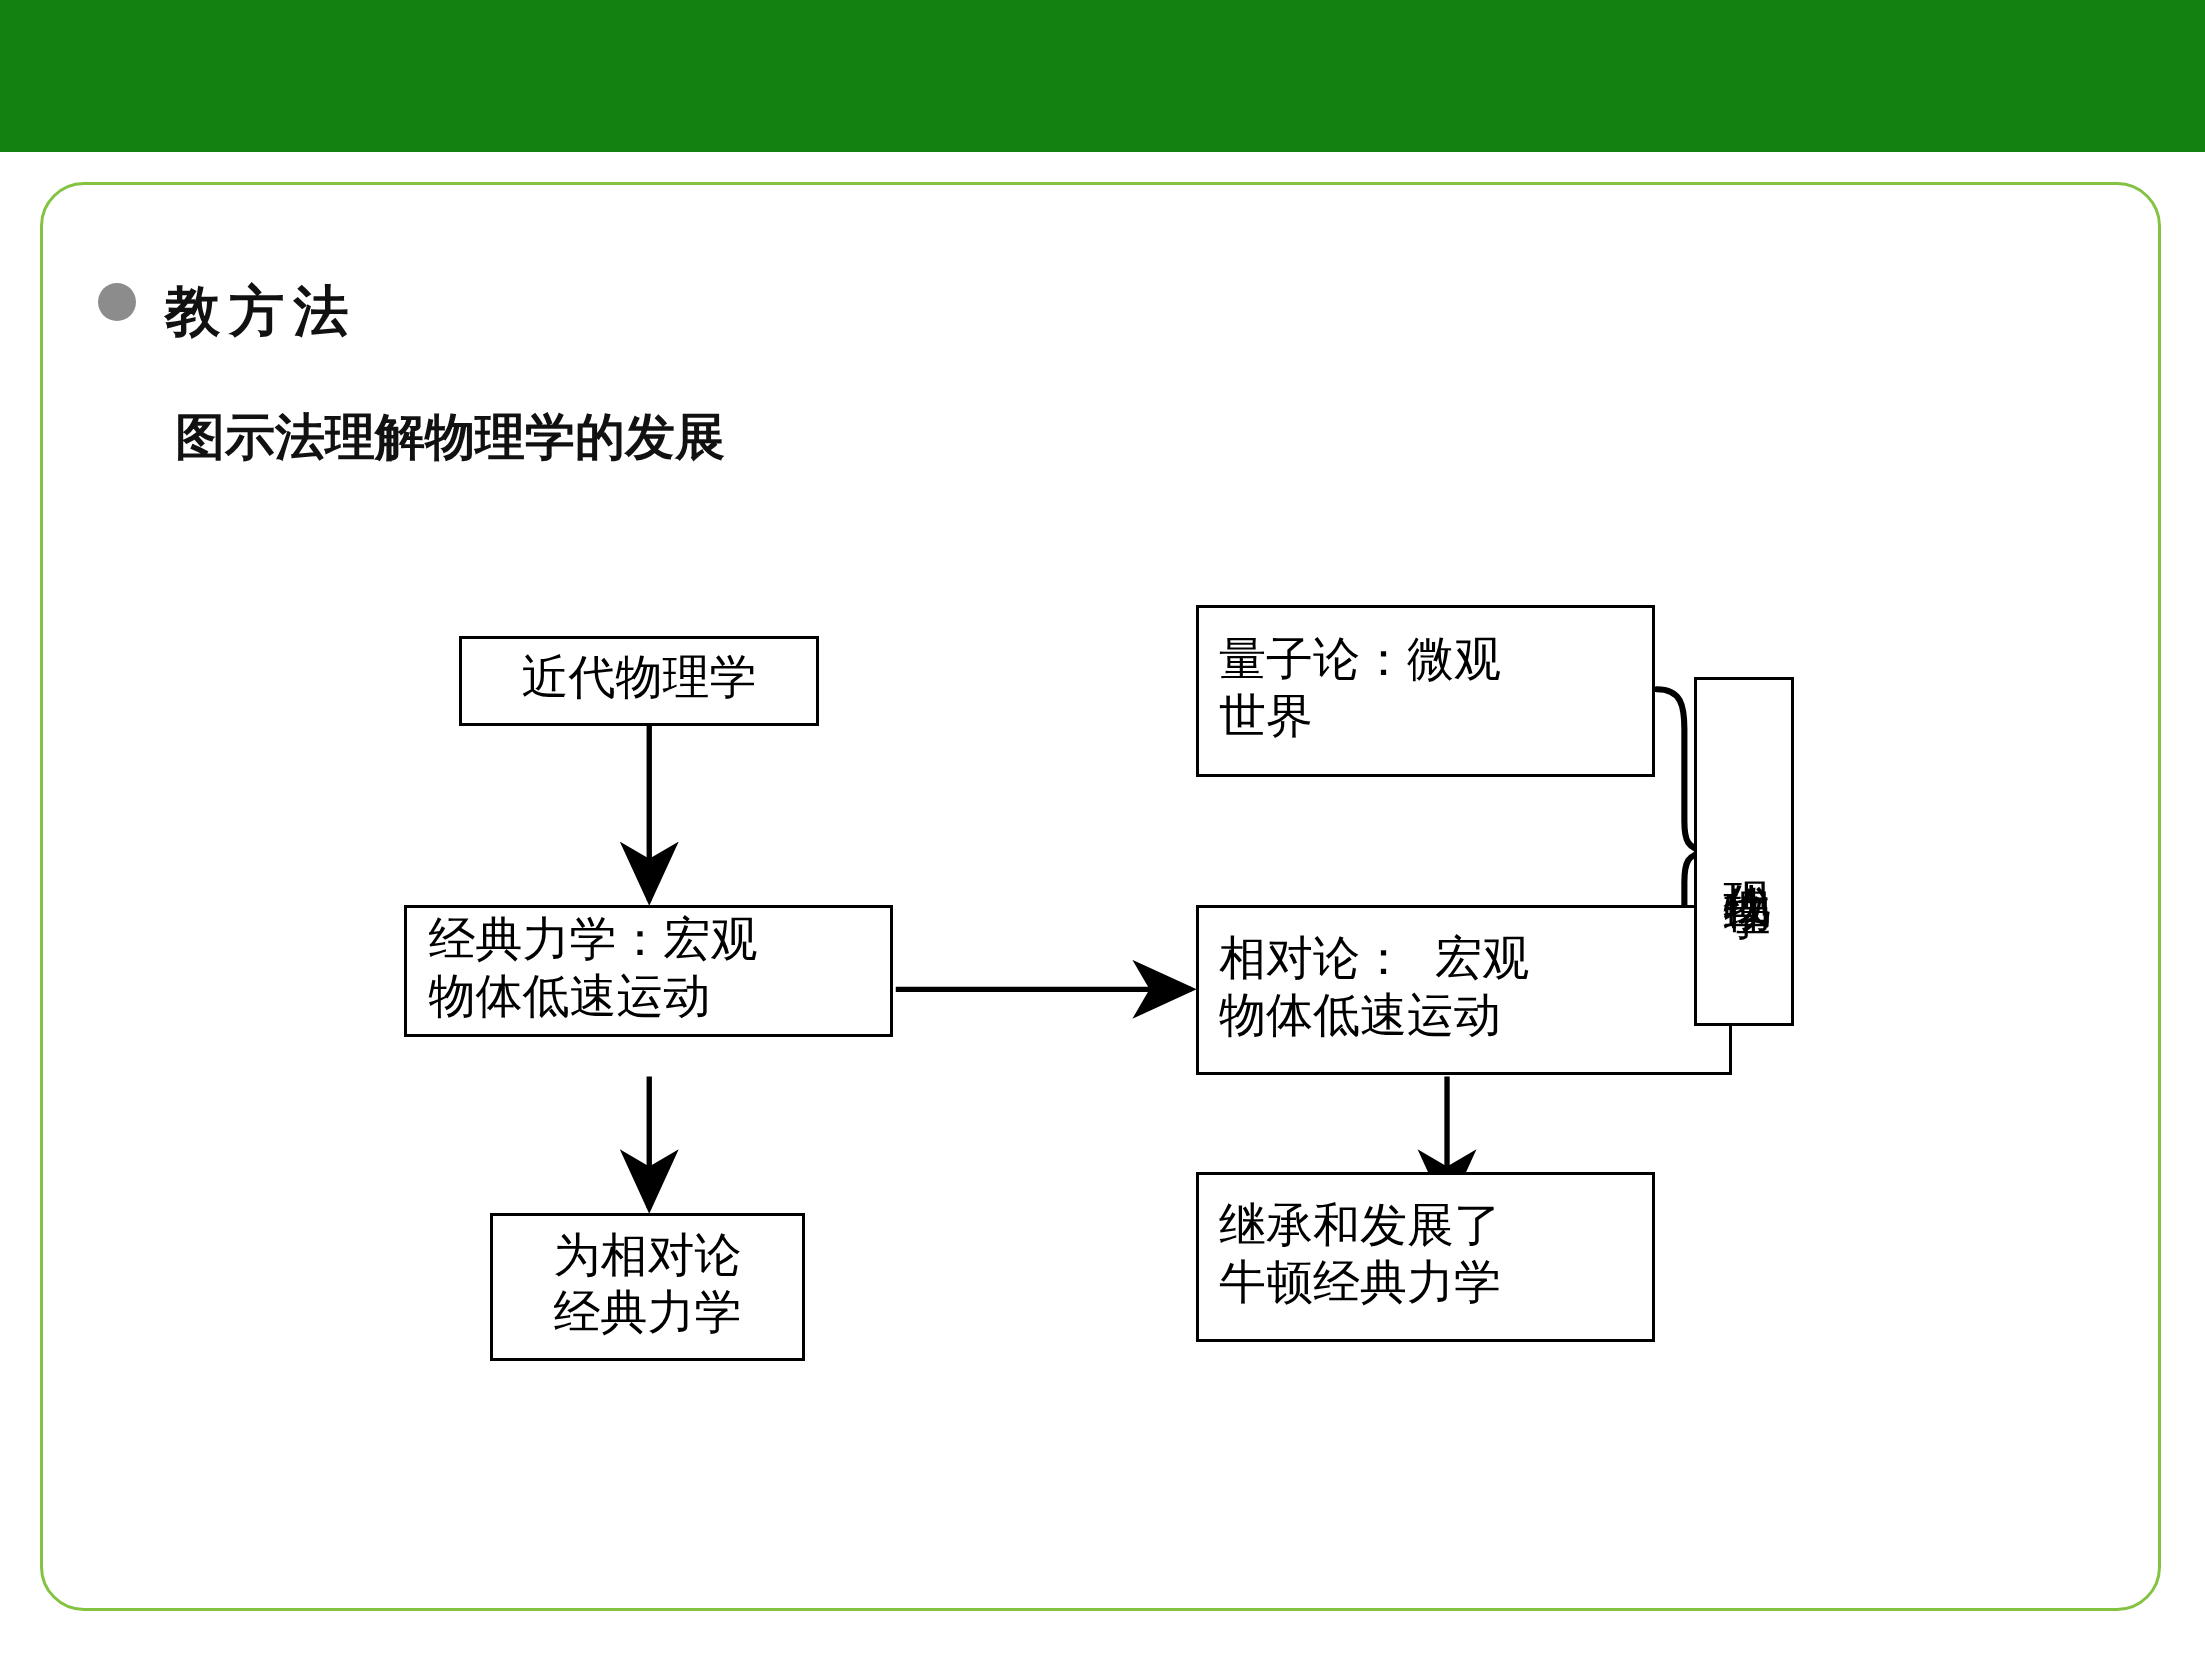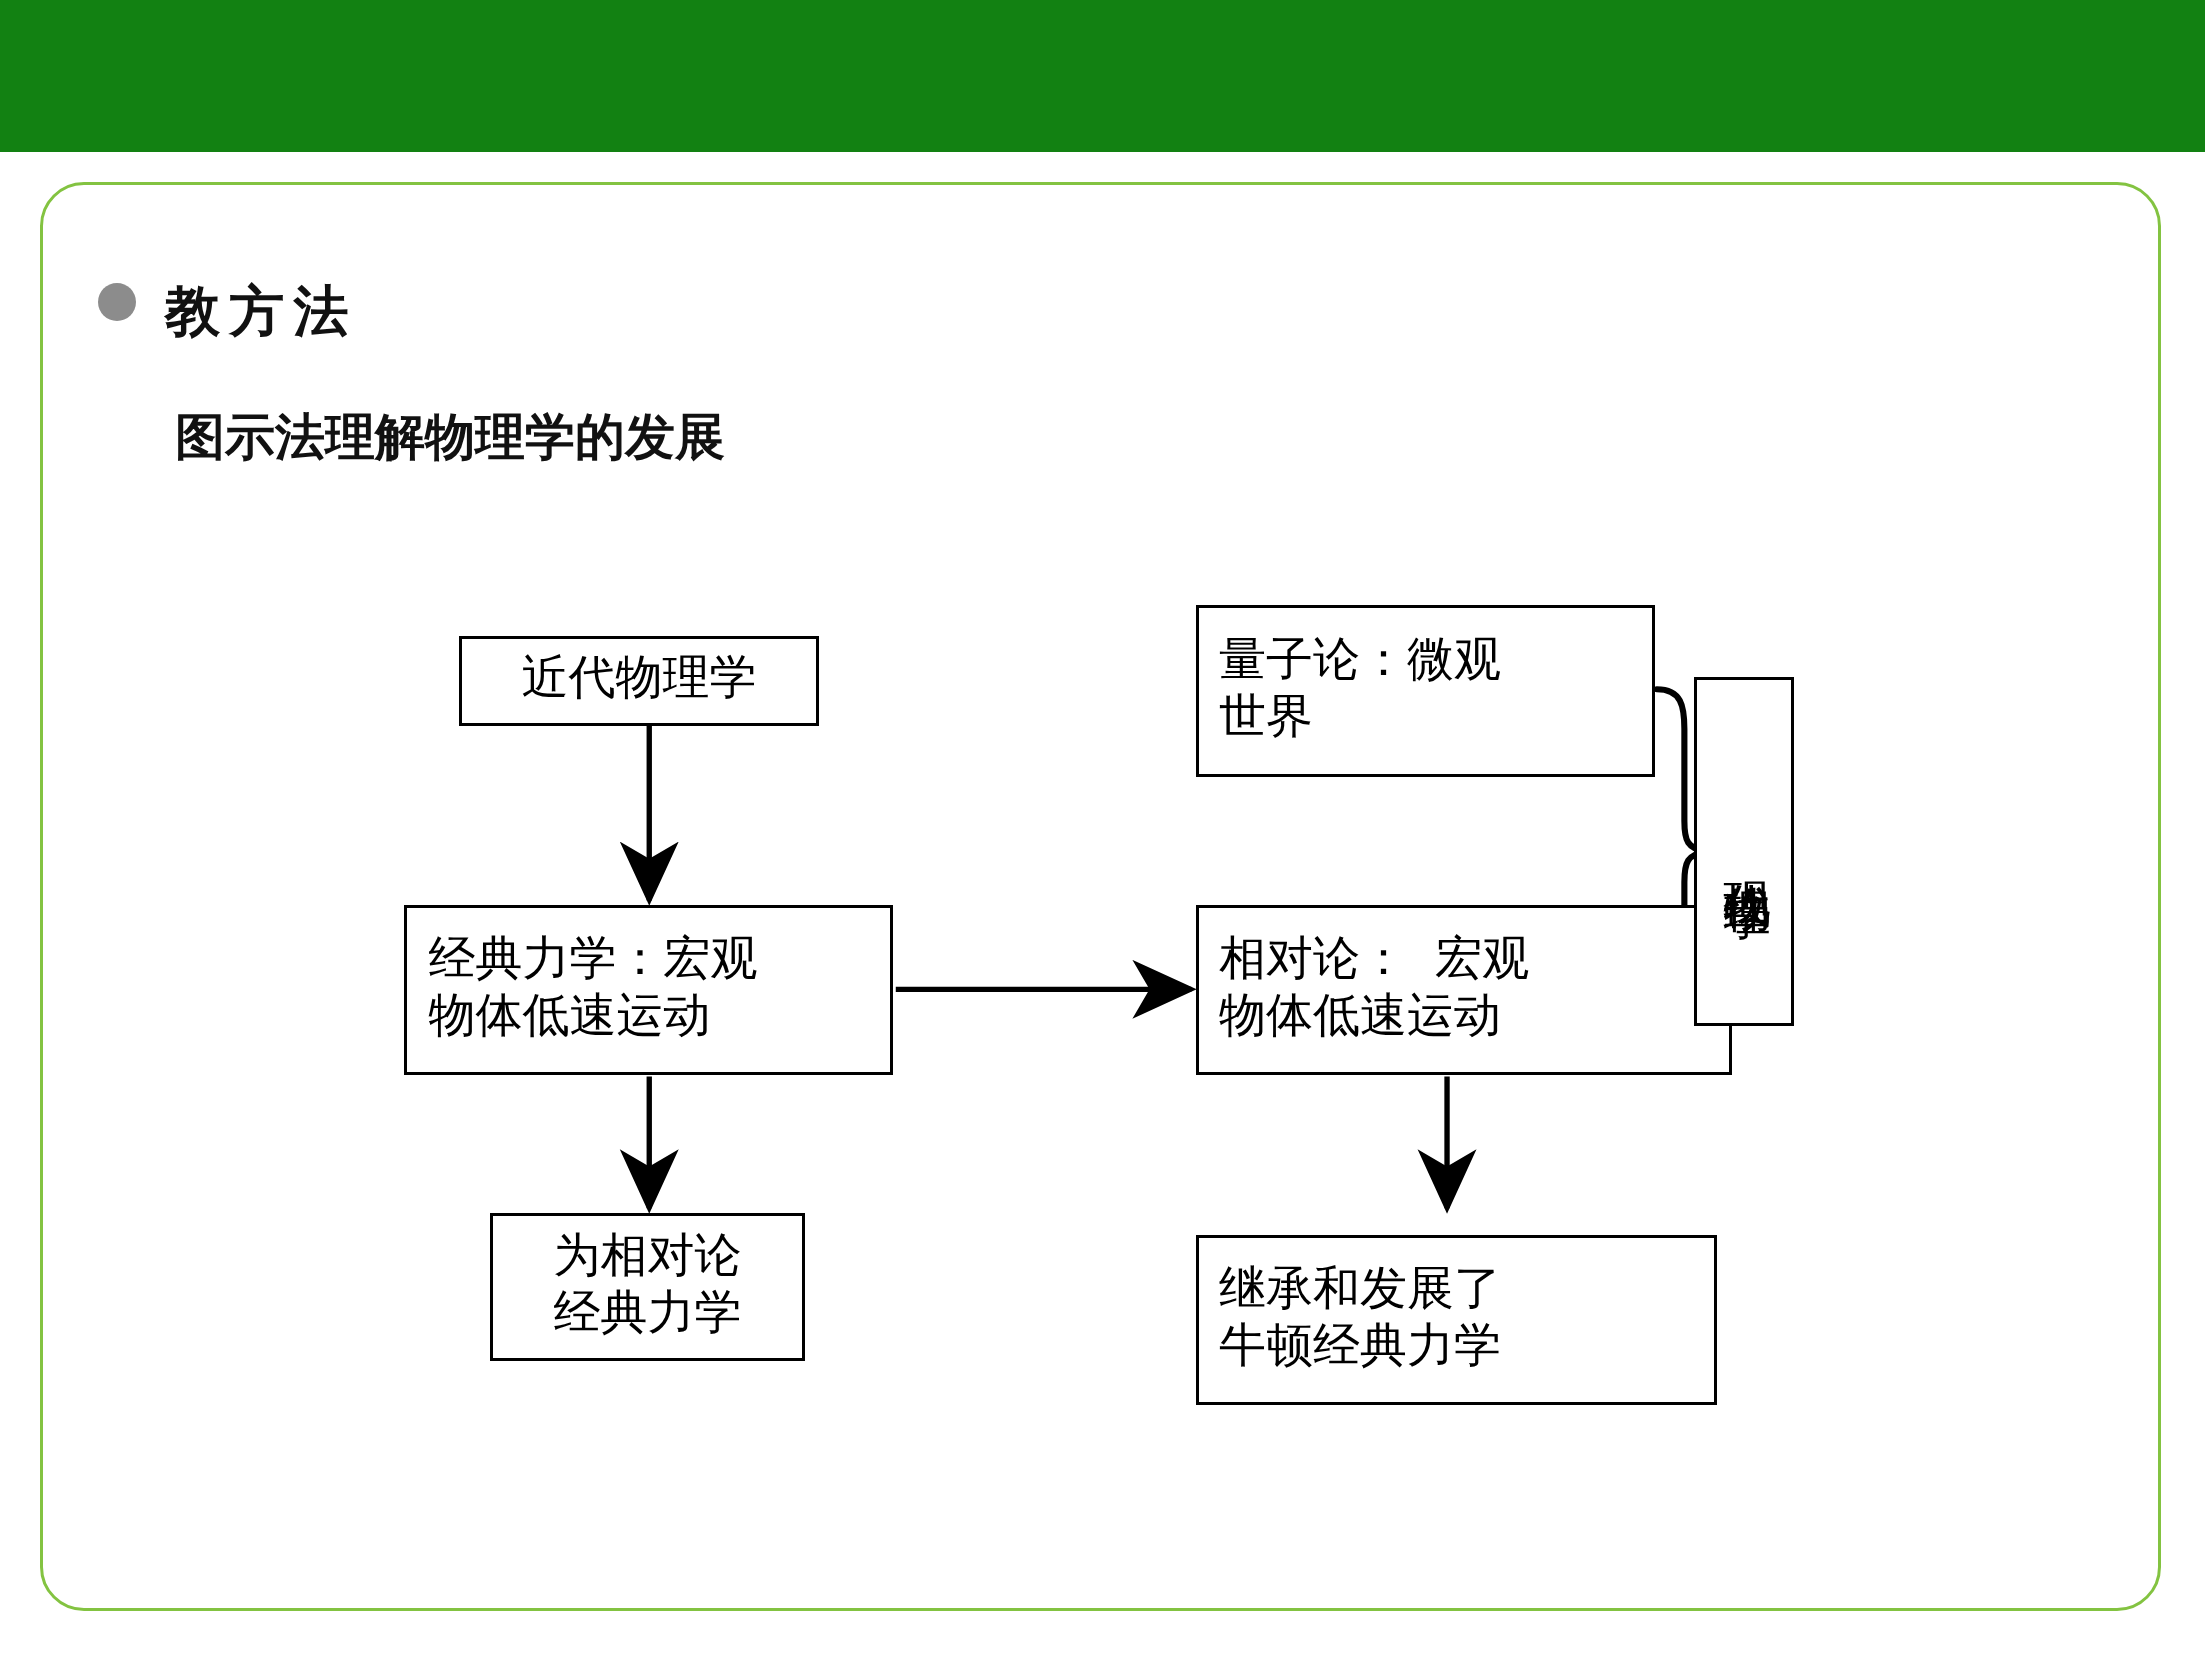--- a/index.html
+++ b/index.html
@@ -99,37 +99,37 @@
     padding: 7.7px 12.3px;
     white-space: pre;
   }
   .node span { display: block; }
 
   #node-modern-physics {
     left: 459px;  top: 636px;  width: 360px;  height: 90px;
     text-align: center; align-items: center;
   }
   #node-classical-mechanics {
-    left: 404px;  top: 905px; width: 489px;  height: 170px;
+    left: 404px;  top: 905px; width: 489px;  height: 132px;
     text-align: left; align-items: flex-start; padding-left: 21.4px;
   }
   #node-relativity-basis {
     left: 490px;  top: 1213px; width: 315px;  height: 148px;
     text-align: center; align-items: center;
   }
   #node-quantum-theory {
     left: 1196px; top: 605px;  width: 459px;  height: 172px;
     text-align: left; align-items: flex-start; padding-left: 20px;
   }
   #node-relativity {
     left: 1196px; top: 905px; width: 536px;  height: 170px;
     text-align: left; align-items: flex-start; padding-left: 20px;
   }
   #node-inherit-newton {
-    left: 1196px; top: 1235px; width: 521px;  height: 170px;
+    left: 1196px; top: 1172px; width: 459px;  height: 170px;
     text-align: left; align-items: flex-start; padding-left: 20px;
   }
   #node-contemporary-physics {
     left: 1694px; top: 677px;  width: 100px;  height: 349px;
     align-items: center; justify-content: center;
     writing-mode: vertical-rl;
     text-orientation: upright;
     letter-spacing: 3.1px;
     padding: 9.2px 3.1px;
     font-size: 47px;

